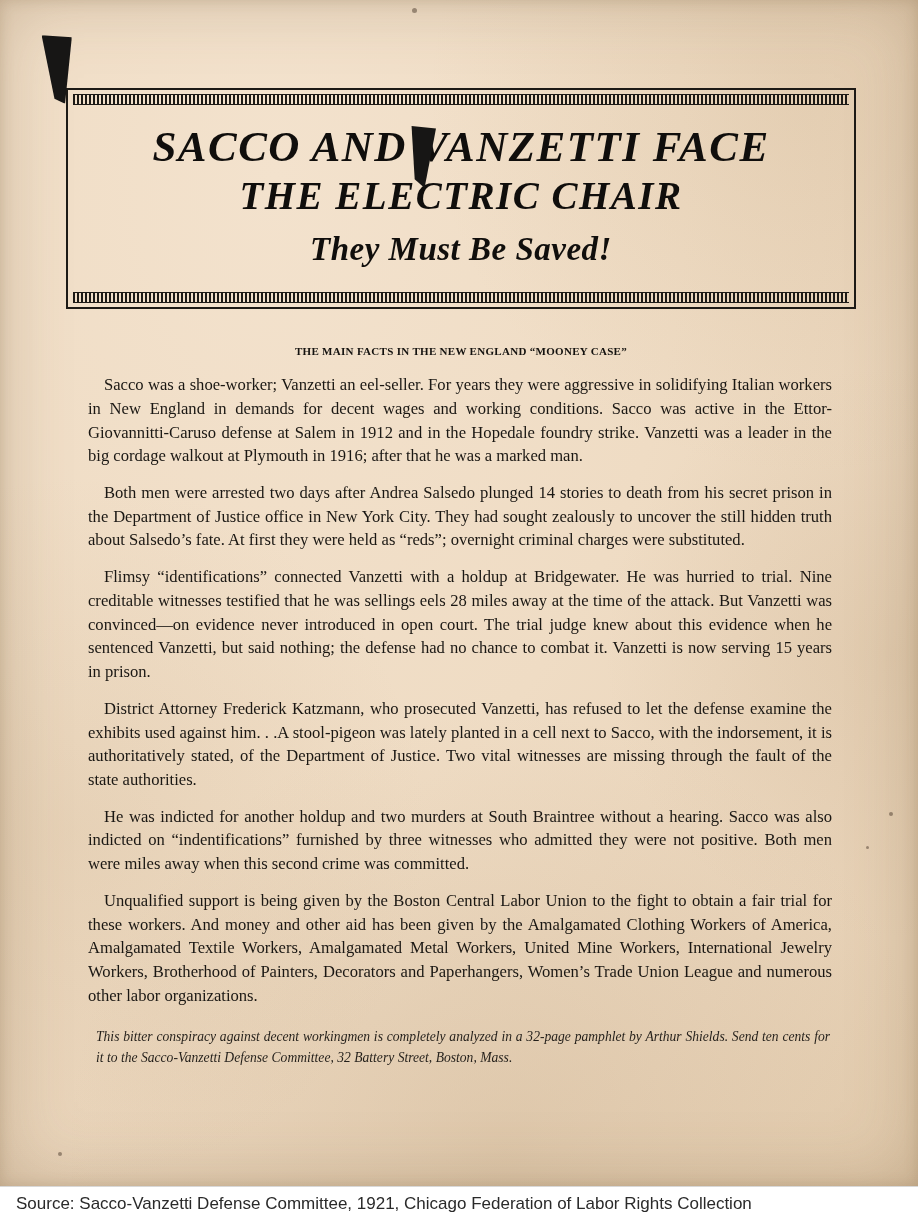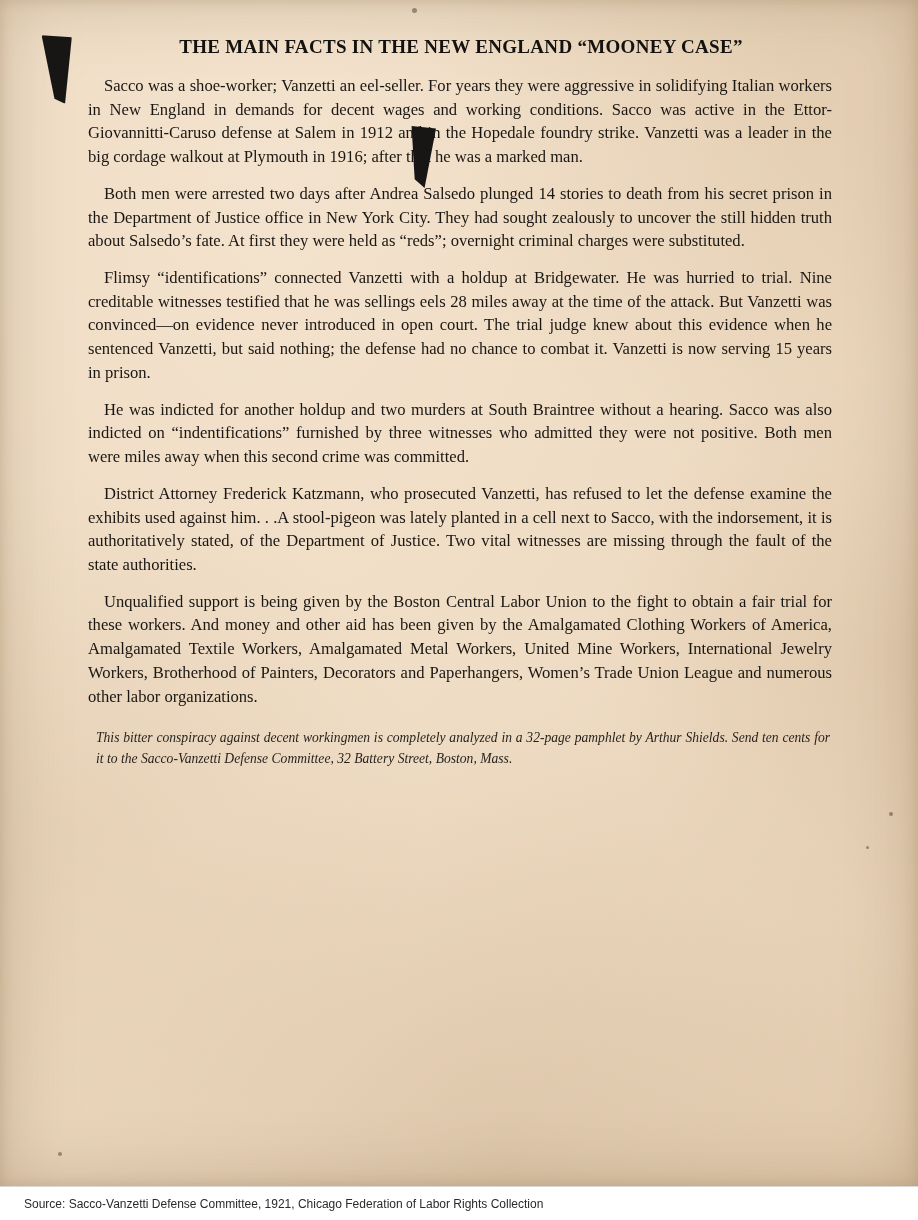--- a/index.html
+++ b/index.html
@@ -125,21 +125,21 @@
     letter-spacing: .5px;
     color: #100e0c;
   }
 
   
   .subhead {
     margin: 36px 0 16px 0;
     text-align: center;
     font-family: "Liberation Serif", serif;
     font-weight: bold;
-    font-size: 19px;
+    font-size: 11px;
     letter-spacing: .3px;
     color: #14120f;
   }
 
   
   .body {
     padding: 0 24px 0 22px;
   }
   .para {
     text-align: justify;
@@ -171,50 +171,59 @@
     top: 1186px;
     width: 918px;
     height: 34px;
     background: #ffffff;
     border-top: 1px solid #d8d8d8;
     box-sizing: border-box;
     display: flex;
     align-items: center;
   }
   #caption .src {
-    padding-left: 24px;
+    padding-left: 16px;
     font-family: "Liberation Sans", sans-serif;
-    font-size: 12px;
+    font-size: 17px;
     color: #2a2a2a;
   }
 </style>
 </head>
 <body>
 
 <div id="scan">
 
   <div class="clamp clamp-left"></div>
   <div class="clamp clamp-mid"></div>
 
   <div class="speck" style="left:412px; top:8px; width:5px; height:5px;"></div>
   <div class="speck" style="left:889px; top:812px; width:4px; height:4px;"></div>
   <div class="speck" style="left:866px; top:846px; width:3px; height:3px;"></div>
   <div class="speck" style="left:58px; top:1152px; width:4px; height:4px;"></div>
 
   <div class="content">
 
+    <div class="title-box">
+      <div class="title-rule"></div>
+      <div class="title-inner">
+        <div class="title-line1">SACCO AND VANZETTI FACE</div>
+        <div class="title-line2">THE ELECTRIC CHAIR</div>
+        <div class="title-line3">They Must Be Saved!</div>
+      </div>
+      <div class="title-rule"></div>
+    </div>
 
     <div class="subhead">THE MAIN FACTS IN THE NEW ENGLAND “MOONEY CASE”</div>
 
     <div class="body">
       <p class="para">Sacco was a shoe-worker; Vanzetti an eel-seller. For years they were aggressive in solidifying Italian workers in New England in demands for decent wages and working conditions. Sacco was active in the Ettor-Giovannitti-Caruso defense at Salem in 1912 and in the Hopedale foundry strike. Vanzetti was a leader in the big cordage walkout at Plymouth in 1916; after that he was a marked man.</p>
       <p class="para">Both men were arrested two days after Andrea Salsedo plunged 14 stories to death from his secret prison in the Department of Justice office in New York City. They had sought zealously to uncover the still hidden truth about Salsedo’s fate. At first they were held as “reds”; overnight criminal charges were substituted.</p>
       <p class="para">Flimsy “identifications” connected Vanzetti with a holdup at Bridgewater. He was hurried to trial. Nine creditable witnesses testified that he was sellings eels 28 miles away at the time of the attack. But Vanzetti was convinced—on evidence never introduced in open court. The trial judge knew about this evidence when he sentenced Vanzetti, but said nothing; the defense had no chance to combat it. Vanzetti is now serving 15 years in prison.</p>
+      <p class="para">District Attorney Frederick Katzmann, who prosecuted Vanzetti, has refused to let the defense examine the exhibits used against him. . .A stool-pigeon was lately planted in a cell next to Sacco, with the indorsement, it is authoritatively stated, of the Department of Justice. Two vital witnesses are missing through the fault of the state authorities.</p>
       <p class="para">He was indicted for another holdup and two murders at South Braintree without a hearing. Sacco was also indicted on “indentifications” furnished by three witnesses who admitted they were not positive. Both men were miles away when this second crime was committed.</p>
-      <p class="para">District Attorney Frederick Katzmann, who prosecuted Vanzetti, has refused to let the defense examine the exhibits used against him. . .A stool-pigeon was lately planted in a cell next to Sacco, with the indorsement, it is authoritatively stated, of the Department of Justice. Two vital witnesses are missing through the fault of the state authorities.</p>
       <p class="para">Unqualified support is being given by the Boston Central Labor Union to the fight to obtain a fair trial for these workers. And money and other aid has been given by the Amalgamated Clothing Workers of America, Amalgamated Textile Workers, Amalgamated Metal Workers, United Mine Workers, International Jewelry Workers, Brotherhood of Painters, Decorators and Paperhangers, Women’s Trade Union League and numerous other labor organizations.</p>
     </div>
 
     <div class="footnote">This bitter conspiracy against decent workingmen is completely analyzed in a 32-page pamphlet by Arthur Shields. Send ten cents for it to the Sacco-Vanzetti Defense Committee, 32 Battery Street, Boston, Mass.</div>
 
   </div>
 </div>
 
 <div id="caption">
   <span class="src">Source: Sacco-Vanzetti Defense Committee, 1921, Chicago Federation of Labor Rights Collection</span>

